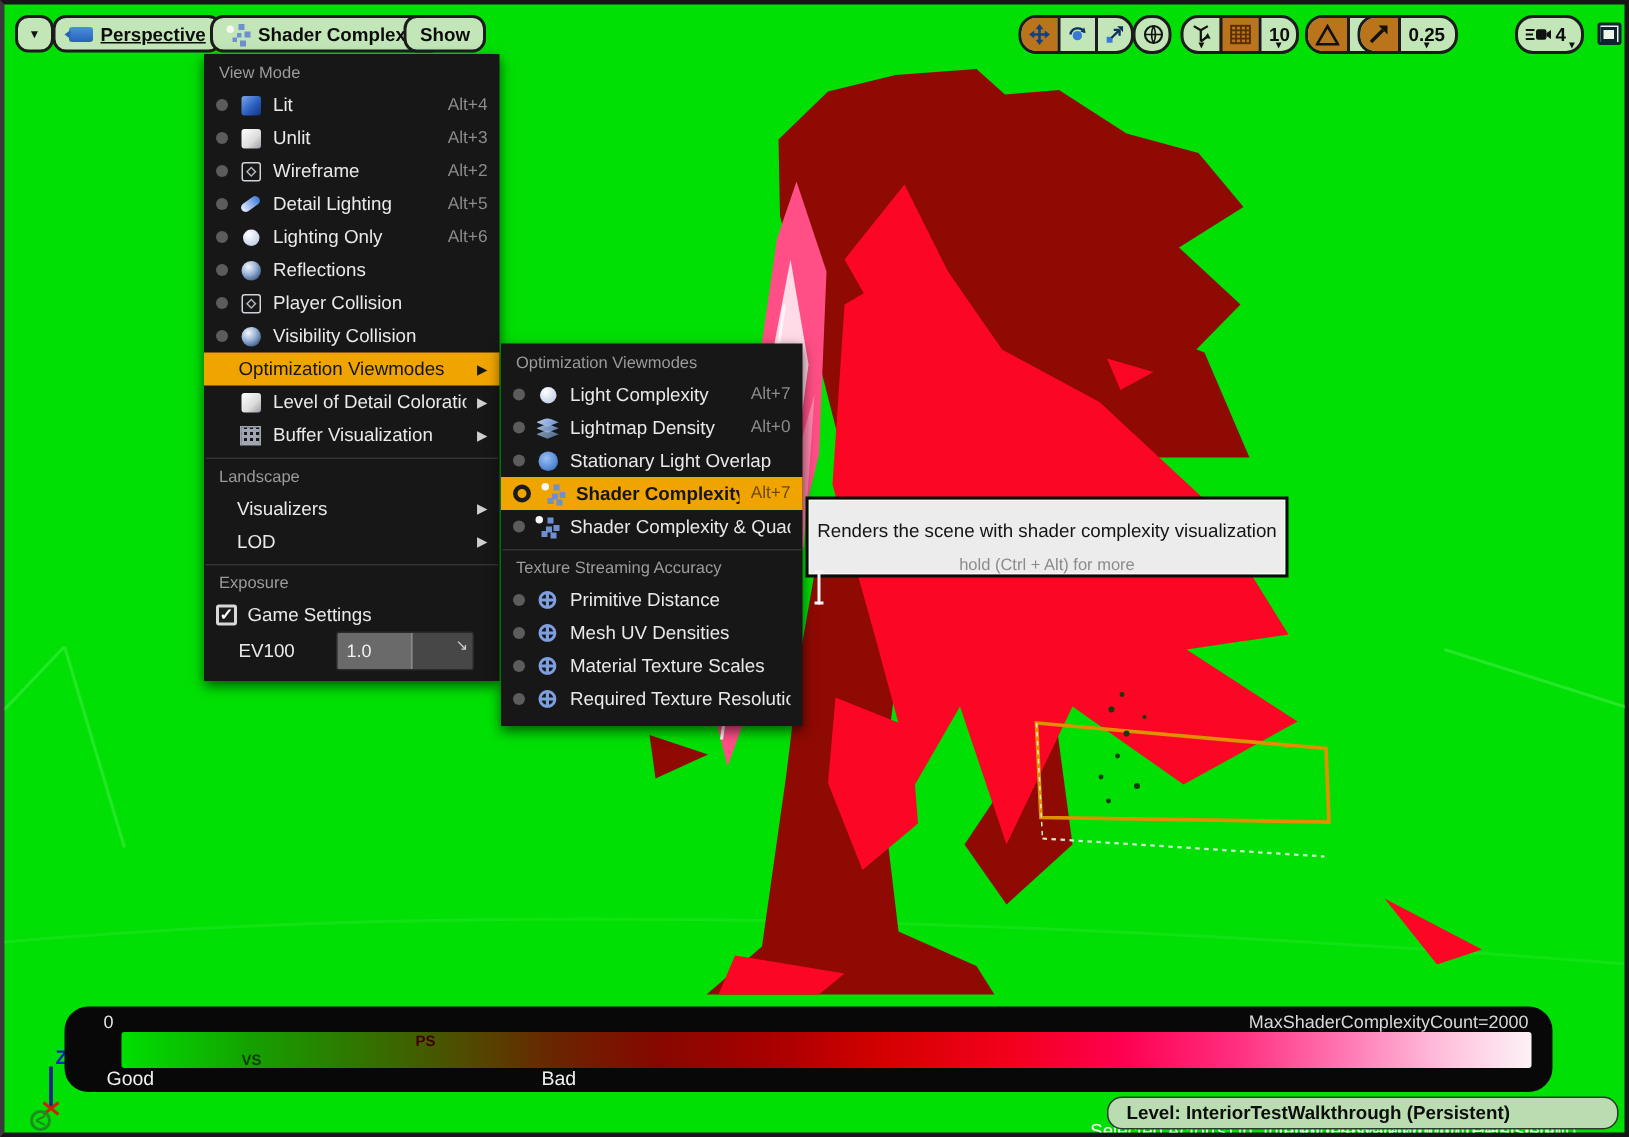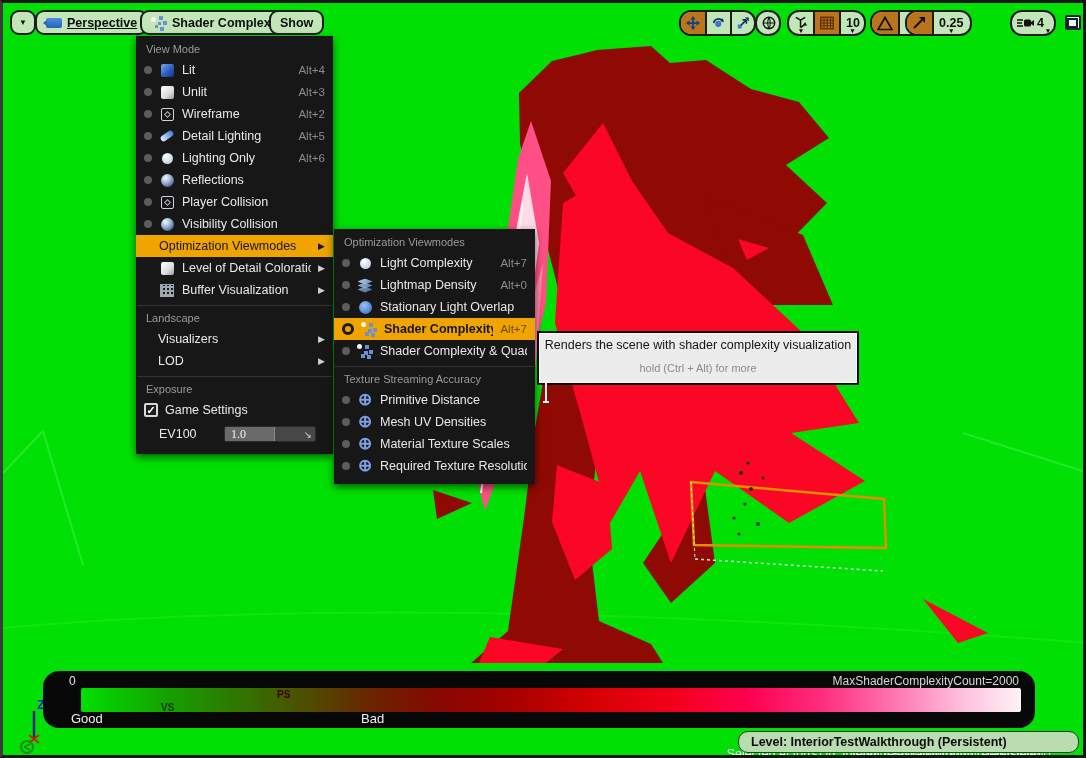--- a/index.html
+++ b/index.html
@@ -59,27 +59,27 @@
   .spark i { position:absolute; width:3.5px; height:3.5px; background:#6f8fd0; }
   .spark .w { width:5px; height:5px; border-radius:50%; background:#f6f8f2; left:0; top:0; }
   .spark .a{left:8px;top:1px;} .spark .b{left:12px;top:6px;} .spark .c{left:7px;top:7px;} .spark .d{left:10px;top:11px;} .spark .e{left:4px;top:10px;}
   .layers { position:relative; width:15px; height:13px; }
   .layers i { position:absolute; left:0; width:15px; height:6px; background:linear-gradient(135deg,#bcd2ee,#5a86c6); clip-path:polygon(50% 0,100% 50%,50% 100%,0 50%); }
   .layers .l1{top:0;} .layers .l2{top:4px; opacity:.85;} .layers .l3{top:8px; opacity:.7;}
   .gridic { width:14px; height:13px; background:repeating-linear-gradient(0deg,#cdd6e6 0 2px,transparent 2px 4px), repeating-linear-gradient(90deg,#cdd6e6 0 2px,transparent 2px 4px); border:1px solid #cdd6e6; }
   .gridic.dot { opacity:.75; }
   .oplus { color:#7d9fe0; font-size:17px; line-height:16px; font-weight:bold; }
   .chk { width:14px; height:14px; border:2px solid #d8d8d8; background:#1d1d1d; border-radius:2px; color:#fff; font-size:11px; line-height:11px; text-align:center; font-weight:bold; }
-  .spin { width:92px; height:16px; background:#474747; border-radius:2px; position:relative; display:flex; align-items:center; overflow:hidden; border:1px solid #2a2a2a;font-family:Liberation Serif, serif; }
+  .spin { width:92px; height:26px; background:#474747; border-radius:2px; position:relative; display:flex; align-items:center; overflow:hidden; border:1px solid #2a2a2a; }
   .spin .fill { position:absolute; left:0; top:0; bottom:0; width:56%; background:#6a6a6a; border-right:1px solid #8a8a8a; }
   .spin .val { position:relative; padding-left:6px; font-size:12px; color:#f0f0f0; }
   .spin .dragic { position:absolute; right:3px; top:2px; color:#cfcfcf; font-size:10px; }
 
   
-  .tooltip { position:absolute; left:536px; top:330px; width:318px; height:50px; background:#ececec; border:1px solid #f8f8f8; outline:2px solid #0a0a0a; text-align:center; padding-top:4px; z-index:8; }
+  .tooltip { position:absolute; left:536px; top:330px; width:318px; height:50px; background:#ececec; border:1px solid #f8f8f8; outline:2px solid #0a0a0a; text-align:center; padding-top:13px; z-index:8; }
   .tooltip .t1 { font-size:12.5px; color:#141414; }
   .tooltip .t2 { font-size:11px; color:#8b8b8b; margin-top:10px; }
 
   
   .cbar { position:absolute; left:40px; top:668px; width:992px; height:57px; background:#080808; border-radius:16px; z-index:4; }
   .cbar .minl { position:absolute; left:26px; top:3px; color:#e4e4e4; font-size:12px; }
   .cbar .maxl { position:absolute; right:16px; top:3px; color:#d8d8d8; font-size:12px; }
   .cbar .grad { position:absolute; left:38px; right:14px; top:17px; height:24px; border-radius:2px;
     background:linear-gradient(90deg,#00e000 0%,#14a200 9%,#2d7a00 16%,#4e4e00 24%,#6b2400 31%,#860800 38%,#a80000 46%,#d40000 54%,#f3001c 63%,#ff0050 71%,#ff2e7e 79%,#ff7ab4 87%,#ffc2de 94%,#fdf2f6 100%); }
   .cbar .vs { position:absolute; left:118px; top:31px; font-size:10px; font-weight:bold; color:#0a3a00; }

